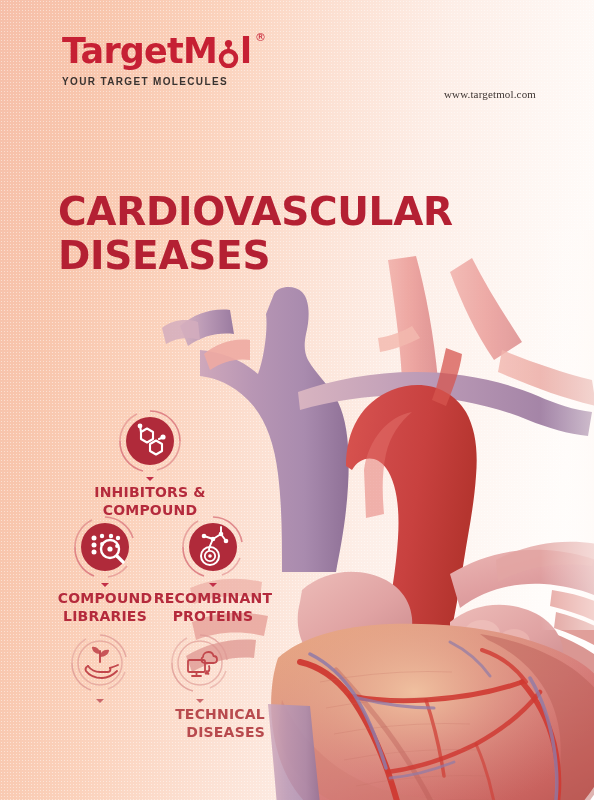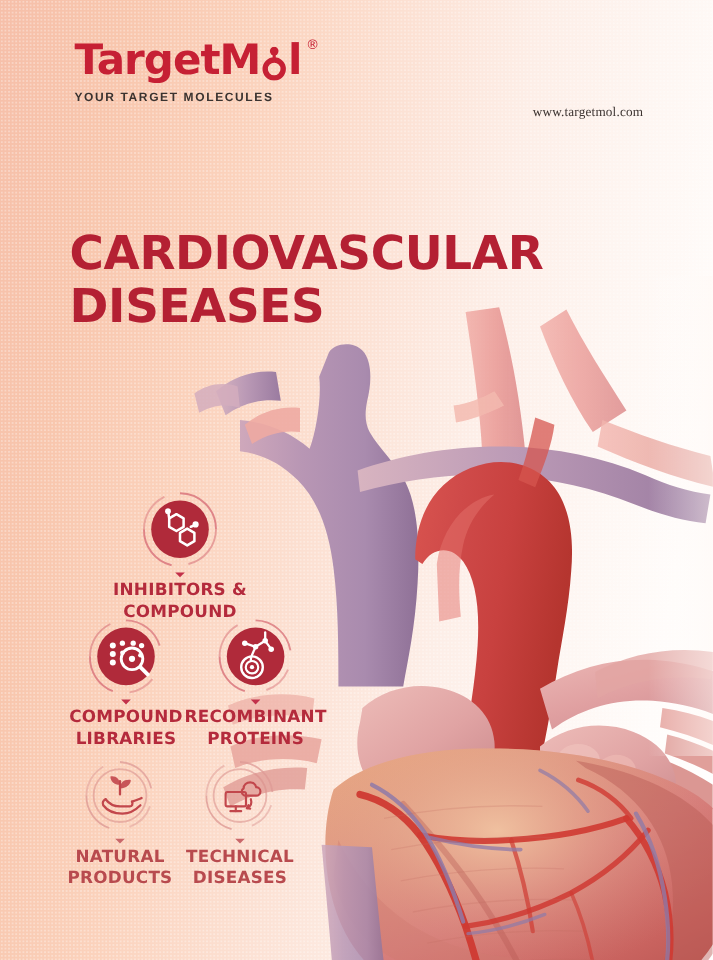--- a/index.html
+++ b/index.html
@@ -149,21 +149,21 @@
     color: #b42a3c;
     font-family: "DejaVu Sans", sans-serif;
   }
   .badge.outline .badge-label { color: #b84a4e; }
   .badge.outline .badge-pointer { border-top-color: #c9676a; }
 
   #badge-inhibitors { left: 85px; top: 408px; }
   #badge-compound   { left: 40px; top: 514px; }
   #badge-proteins   { left: 148px; top: 514px; }
   #badge-natural    { left: 35px; top: 630px; }
-  #badge-technical  { left: 135px; top: 630px; }
+  #badge-technical  { left: 135px; top: 630px; text-align: right; }
 </style>
 </head>
 <body>
 
 <div id="poster">
 
   <div id="heart-art">
     <svg viewBox="0 0 460 590" xmlns="http://www.w3.org/2000/svg">
       <defs>
         <linearGradient id="vcGrad" x1="0" y1="0" x2="1" y2="0">
@@ -475,24 +475,20 @@
           <path d="M33 32 C33 27 33 24 33 21"></path>
           <path d="M33 24 C28 24 25 21 25 17 C29 16 33 19 33 24 Z" fill="#c2474c" stroke="none" opacity="0.9"></path>
           <path d="M33 27 C38 27 42 24 42 20 C37 19 33 22 33 27 Z" fill="#c2474c" stroke="none" opacity="0.9"></path>
           <path d="M21 36 C24 40 28 42 33 42 L41 42 C43 42 44 40 43 38"></path>
           <path d="M43 38 C46 37 49 36 51 35"></path>
           <path d="M21 36 C19 37 18 39 19 41 C22 45 28 48 35 48 C41 48 46 45 50 41"></path>
         </g>
       </svg>
     </div>
     <div class="badge-pointer"></div>
-    <div class="badge-label">
-      <span>NATURAL</span><br>
-      <span>PRODUCTS</span>
-    </div>
   </div>
 
   <div class="badge outline" id="badge-technical">
     <div class="badge-ring">
       <svg width="66" height="66" viewBox="0 0 66 66" xmlns="http://www.w3.org/2000/svg">
         <path d="M33 5 A28 28 0 0 1 60 30" fill="none" stroke="#dd9a95" stroke-width="1.5" opacity="0.75"></path>
         <path d="M26 61 A28 28 0 0 1 5 33" fill="none" stroke="#dd9a95" stroke-width="1.5" opacity="0.8"></path>
         <path d="M5 33 A28 28 0 0 1 20 8" fill="none" stroke="#dd9a95" stroke-width="1.5" opacity="0.5"></path>
         <path d="M59 41 A28 28 0 0 1 43 58" fill="none" stroke="#dd9a95" stroke-width="1.5" opacity="0.5"></path>
         <circle cx="33" cy="33" r="22" fill="none" stroke="#d98e8a" stroke-width="1.5" opacity="0.55"></circle>

